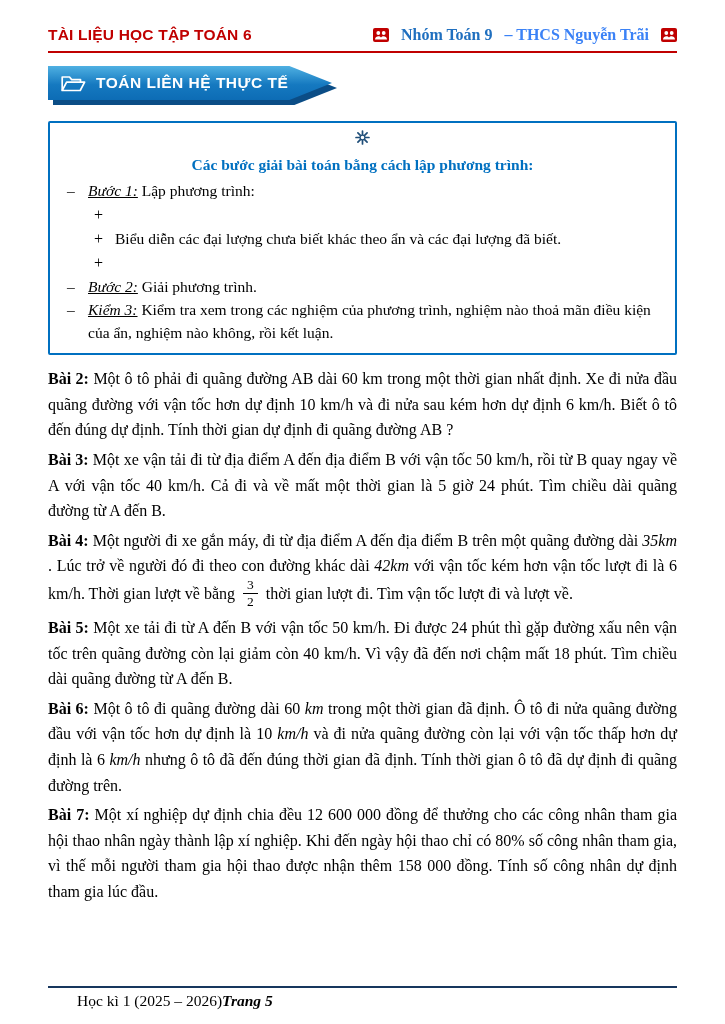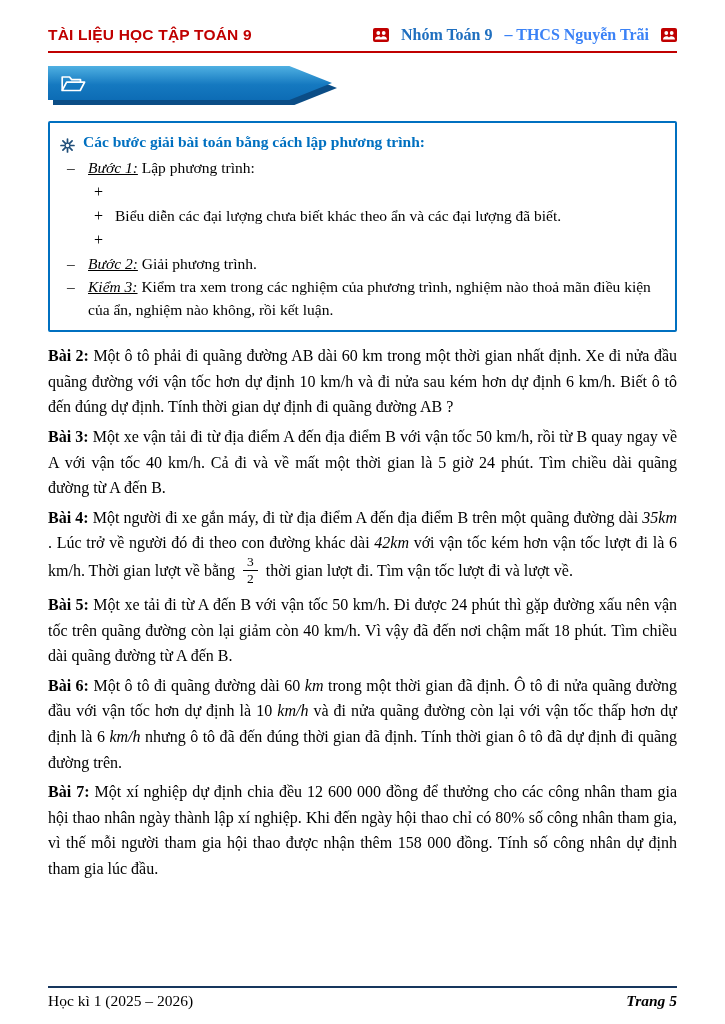--- a/index.html
+++ b/index.html
@@ -39,21 +39,21 @@
     color:#fff; font-family:"Liberation Sans", sans-serif; font-weight:700;
     font-size:15.5px; letter-spacing:.5px; white-space:nowrap;
   }
 
   
   .method-box {
     margin-top:16px; border:2px solid #0070c0; border-radius:2px;
     padding:7px 10px 9px 8px; font-size:15.5px; line-height:1.5;
   }
   .box-row { display:flex; align-items:flex-start; }
-  .title-row { align-items:flex-end; gap:8px; margin-bottom:3px; padding-left:2px; }
+  .title-row { align-items:center; gap:8px; margin-bottom:3px; padding-left:2px;flex-direction:column; }
   .box-title { color:#0070c0; font-weight:700; }
   .row-step .mk { flex:0 0 30px; padding-left:9px; }
   .row-sub { margin-left:30px; }
   .row-sub .mk { flex:0 0 27px; padding-left:6px; font-size:16px; }
   .step-label { font-style:italic; text-decoration:underline; }
   .star { display:inline-flex; align-items:center; }
 
   
   .problems { margin-top:11px; }
   .problem { text-align:justify; font-size:16px; line-height:1.6; margin-bottom:4px; }
@@ -62,30 +62,30 @@
   .frac {
     display:inline-block; vertical-align:middle; text-align:center;
     font-size:13.5px; line-height:1.15; margin:0 4px; transform:translateY(-2px);
   }
   .frac .num { display:block; border-bottom:1px solid #000; padding:0 4px; }
   .frac .den { display:block; }
 
   
   .footer { position:absolute; left:48px; right:48px; bottom:14px; }
   .footer-rule { border-top:2.5px solid #17365d; margin-bottom:4px; }
-  .footer-row { display:flex; justify-content:space-between; font-size:15.5px; }
+  .footer-row { display:flex; justify-content:flex-start; font-size:15.5px;margin-left:29px; }
   .footer-right { font-weight:700; font-style:italic; }
 </style>
 </head>
 <body>
 
 <div class="page">
 
   <header class="header">
-    <div class="doc-title">TÀI LIỆU HỌC TẬP TOÁN 9</div>
+    <div class="doc-title">TÀI LIỆU HỌC TẬP TOÁN 6</div>
     <div class="header-right">
       <span class="hicon">
         <svg width="16" height="14" viewBox="0 0 16 14">
           <rect x="0" y="0" width="16" height="14" rx="2" fill="#c00000"></rect>
           <circle cx="5.3" cy="5" r="1.9" fill="#fff"></circle>
           <circle cx="10.7" cy="5" r="1.9" fill="#fff"></circle>
           <path d="M2 11.5 c0-2.2 2-3.3 3.3-3.3 c1.3 0 2 .5 2.7 1.2 c.7-.7 1.4-1.2 2.7-1.2 c1.3 0 3.3 1.1 3.3 3.3 z" fill="#fff"></path>
         </svg>
       </span>
       <span class="group-name">Nhóm Toán 9</span>
@@ -104,20 +104,21 @@
 
   <div class="banner-wrap">
     <div class="banner-shadow"></div>
     <div class="banner-main">
       <span class="hicon">
         <svg width="25" height="17" viewBox="0 0 25 17">
           <path d="M1.2 15.5 V2 h7.3 l2.2 2.6 h8.8 v2.4" fill="none" stroke="#fff" stroke-width="1.7" stroke-linejoin="round"></path>
           <path d="M1.2 15.5 L5.6 7.2 h18 l-4.4 8.3 z" fill="none" stroke="#fff" stroke-width="1.7" stroke-linejoin="round"></path>
         </svg>
       </span>
+      <span class="banner-title">TOÁN LIÊN HỆ THỰC TẾ</span>
     </div>
   </div>
 
   <section class="method-box">
     <div class="box-row title-row">
       <span class="star">
         <svg width="15" height="15" viewBox="0 0 15 15">
           <g stroke="#1f4e79" stroke-width="1.7" stroke-linecap="round">
             <line x1="7.5" y1="1" x2="7.5" y2="14"></line>
             <line x1="1" y1="7.5" x2="14" y2="7.5"></line>

